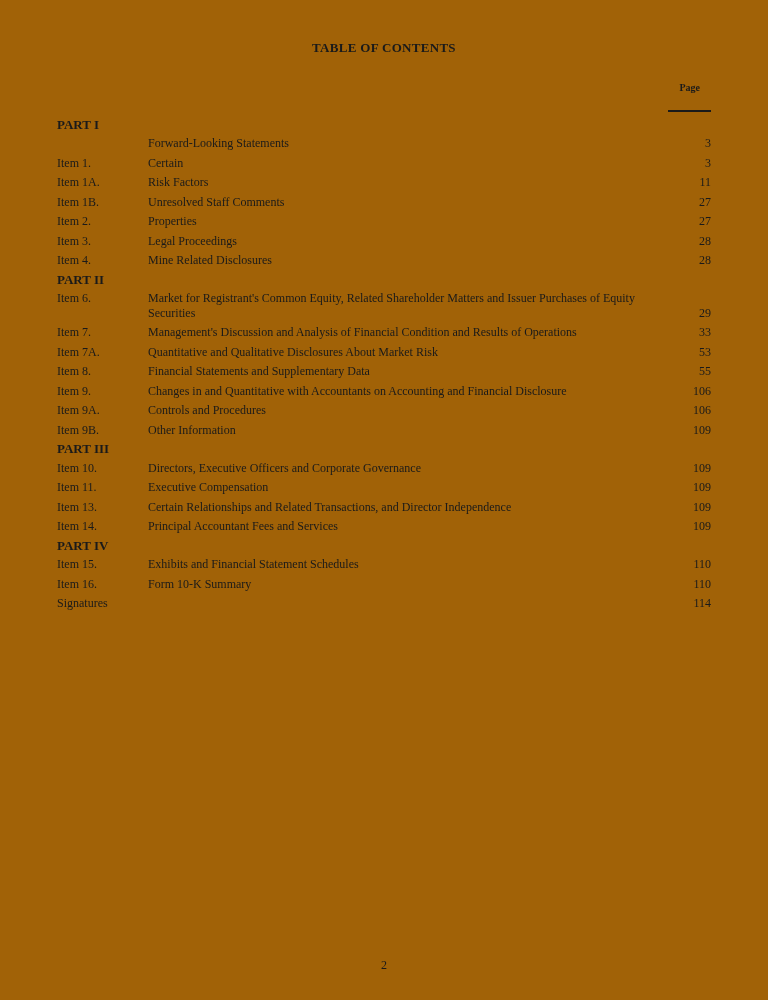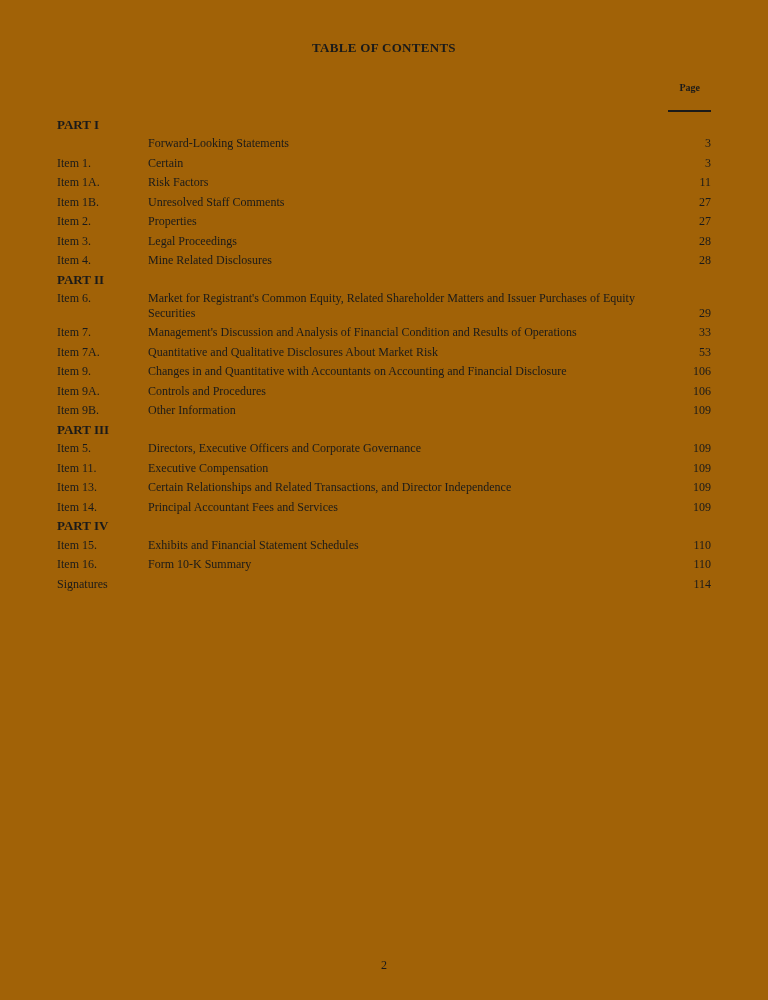--- a/index.html
+++ b/index.html
@@ -132,40 +132,45 @@
         <td class="c-item">Item 7.</td>
         <td class="c-title">Management's Discussion and Analysis of Financial Condition and Results of Operations</td>
         <td class="c-page">33</td>
       </tr>
       <tr class="item-row">
         <td class="c-item">Item 7A.</td>
         <td class="c-title">Quantitative and Qualitative Disclosures About Market Risk</td>
         <td class="c-page">53</td>
       </tr>
       <tr class="item-row">
+        <td class="c-item">Item 8.</td>
+        <td class="c-title">Financial Statements and Supplementary Data</td>
+        <td class="c-page">55</td>
+      </tr>
+      <tr class="item-row">
         <td class="c-item">Item 9.</td>
         <td class="c-title">Changes in and Quantitative with Accountants on Accounting and Financial Disclosure</td>
         <td class="c-page">106</td>
       </tr>
       <tr class="item-row">
         <td class="c-item">Item 9A.</td>
         <td class="c-title">Controls and Procedures</td>
         <td class="c-page">106</td>
       </tr>
       <tr class="item-row">
         <td class="c-item">Item 9B.</td>
         <td class="c-title">Other Information</td>
         <td class="c-page">109</td>
       </tr>
 
       <tr class="part-row">
         <td colspan="3">PART III</td>
       </tr>
       <tr class="item-row">
-        <td class="c-item">Item 5.</td>
+        <td class="c-item">Item 10.</td>
         <td class="c-title">Directors, Executive Officers and Corporate Governance</td>
         <td class="c-page">109</td>
       </tr>
       <tr class="item-row">
         <td class="c-item">Item 11.</td>
         <td class="c-title">Executive Compensation</td>
         <td class="c-page">109</td>
       </tr>
       <tr class="item-row">
         <td class="c-item">Item 13.</td>

